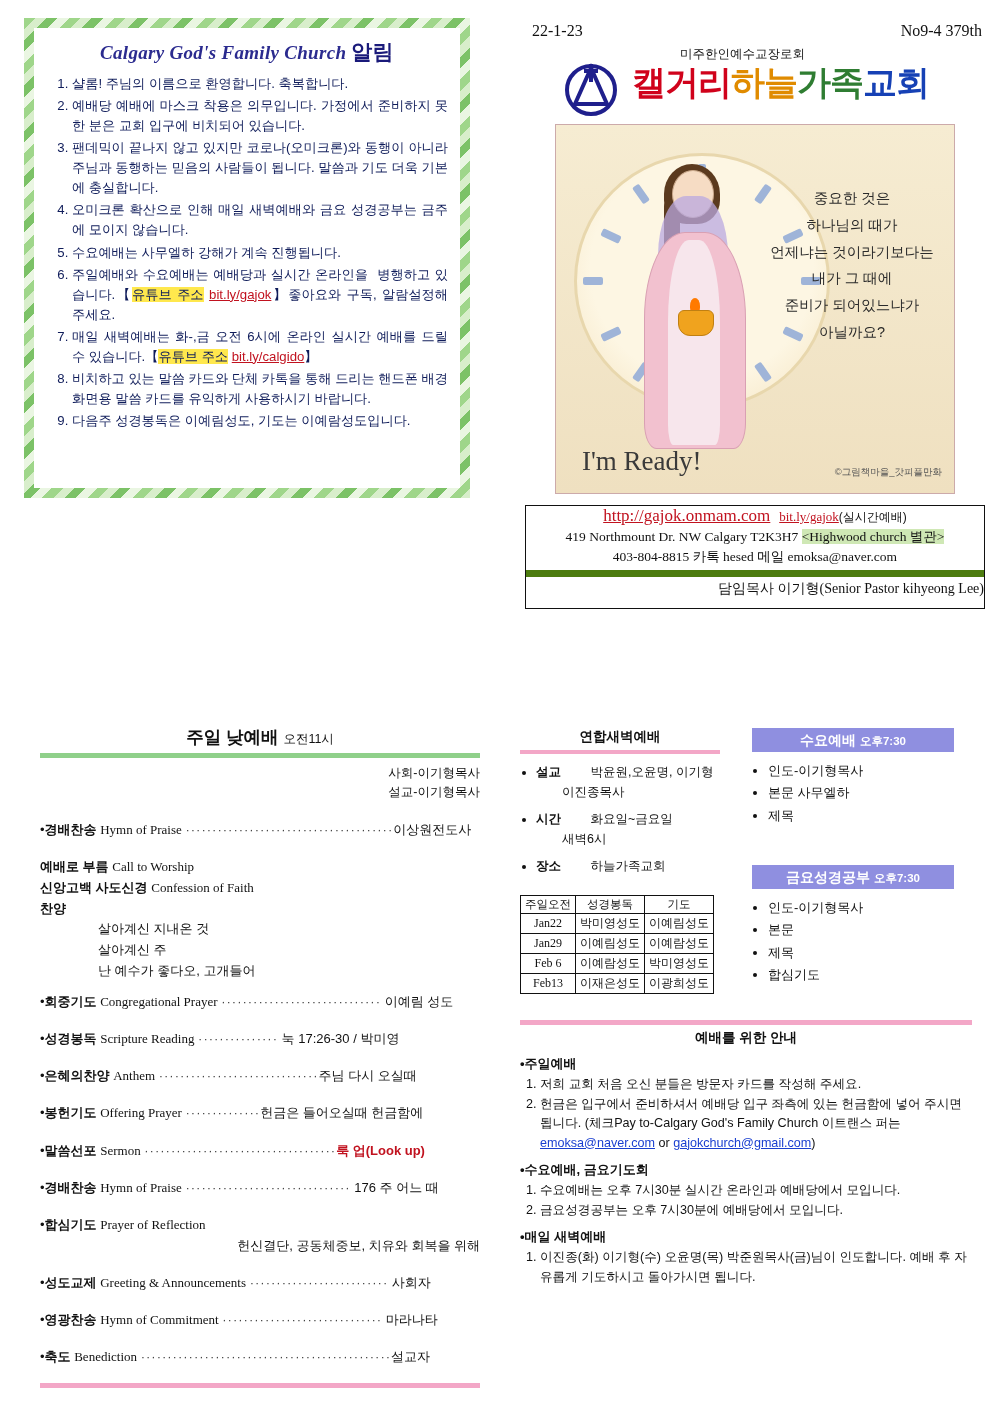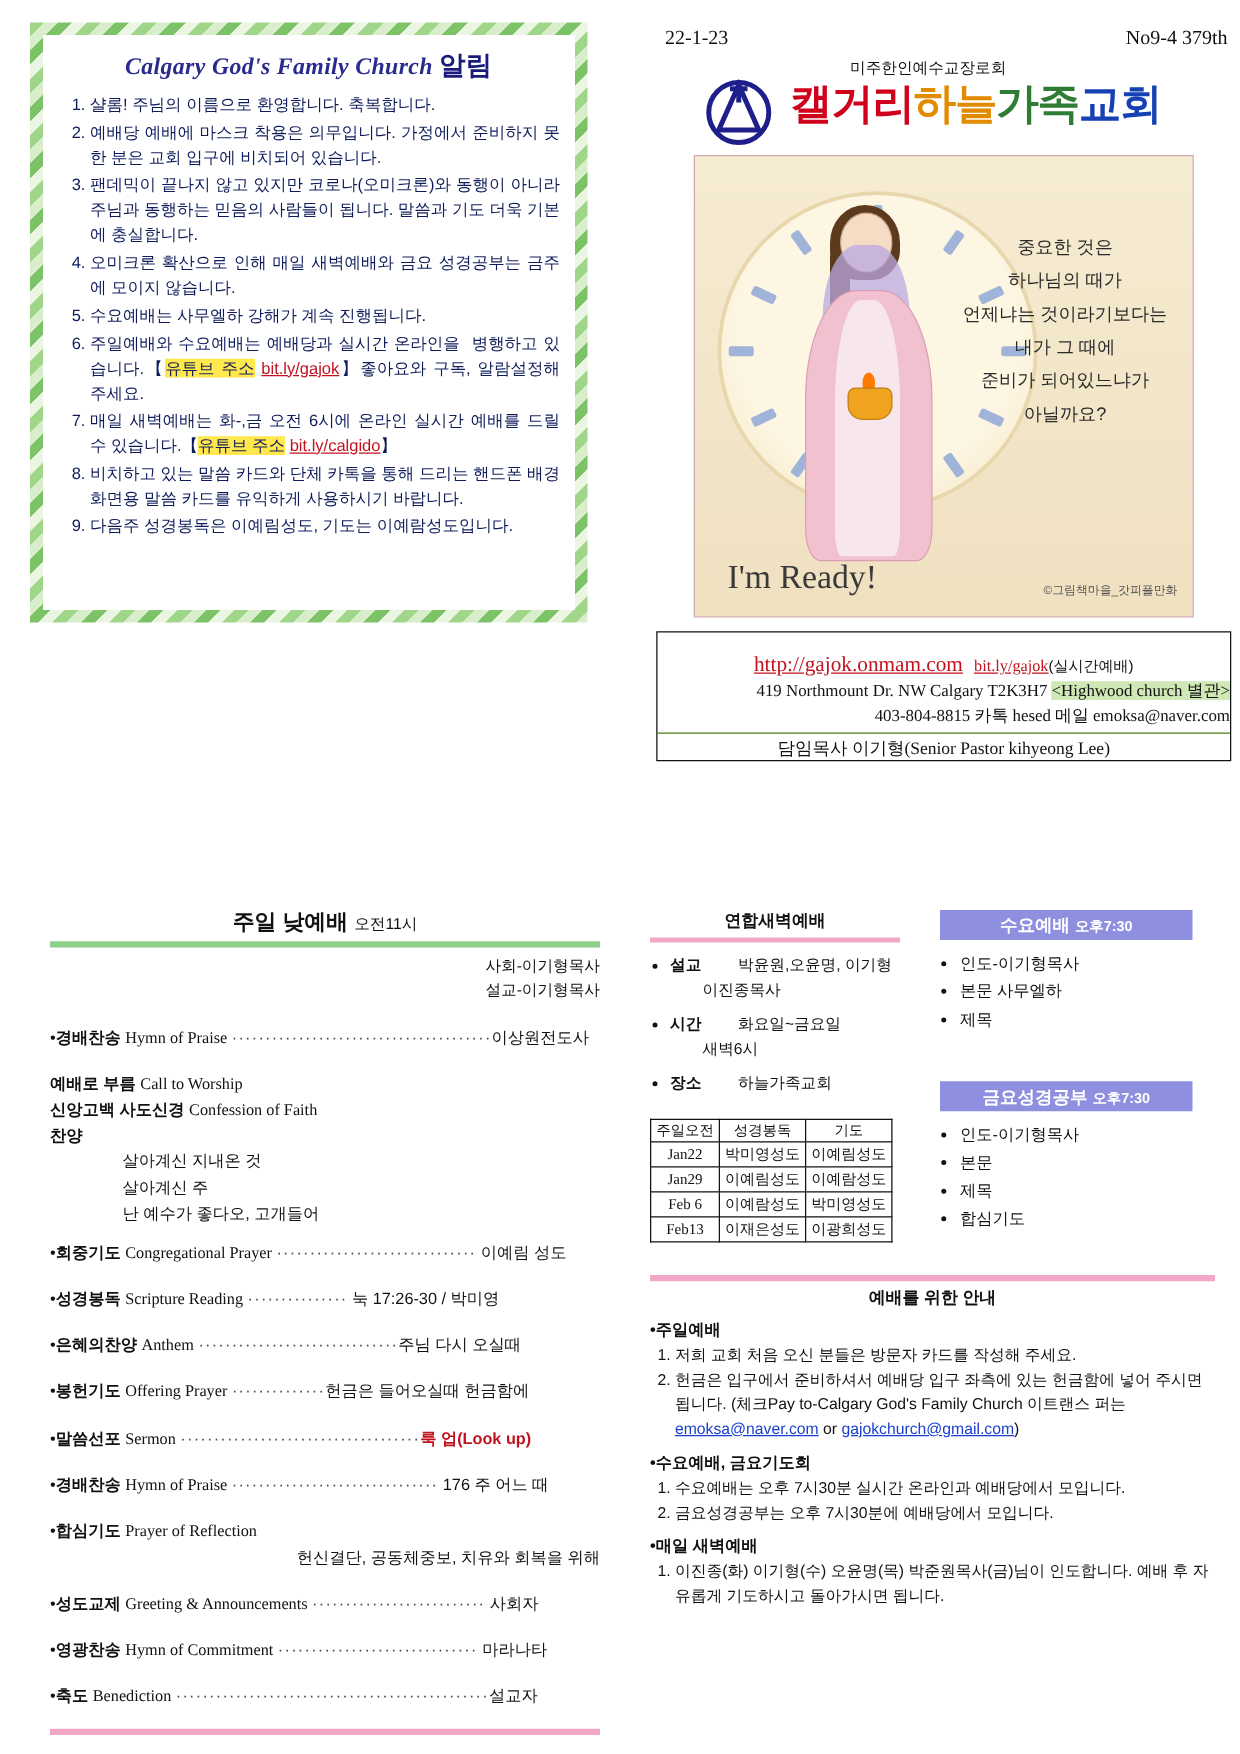--- a/index.html
+++ b/index.html
@@ -97,26 +97,26 @@
     font-size:14.5px;line-height:1.85;color:#2a2a2a;text-align:center;
   }
   .pic-credit{
     position:absolute;right:12px;bottom:14px;font-size:9.5px;color:#555;
   }
 
   
   .contact-box{
     position:absolute;left:513px;top:505px;width:460px;height:104px;
     border:1px solid #111;box-sizing:border-box;background:#fff;
-    text-align:center;padding-top:16px;
+    text-align:center;padding-top:0;
   }
   .contact-url{font-family:"Liberation Serif",serif;font-size:17px;color:#c1121f;text-decoration:underline;}
   .contact-url2{font-family:"Liberation Serif",serif;font-size:13px;color:#c1121f;text-decoration:underline;}
-  .contact-line{font-family:"Liberation Serif",serif;font-size:13.5px;margin-top:2px;text-align:right;}
-  .contact-sep{border-top:1px solid #4d7c0f;margin-top:4px;padding-top:3px;font-size:14px;font-family:"Liberation Serif",serif;}
+  .contact-line{font-family:"Liberation Serif",serif;font-size:13.5px;margin-top:2px;}
+  .contact-sep{border-top:7px solid #4d7c0f;margin-top:4px;padding-top:3px;font-size:14px;font-family:"Liberation Serif",serif;text-align:right;}
   .hi-green{background:#cfe8b5;}
 
   
   .order{
     position:absolute;left:28px;top:725px;width:440px;
   }
   .order-title{
     text-align:center;font-size:17.5px;font-weight:bold;color:#111;margin-bottom:4px;
   }
   .order-title small{font-size:12.5px;font-weight:normal;}

